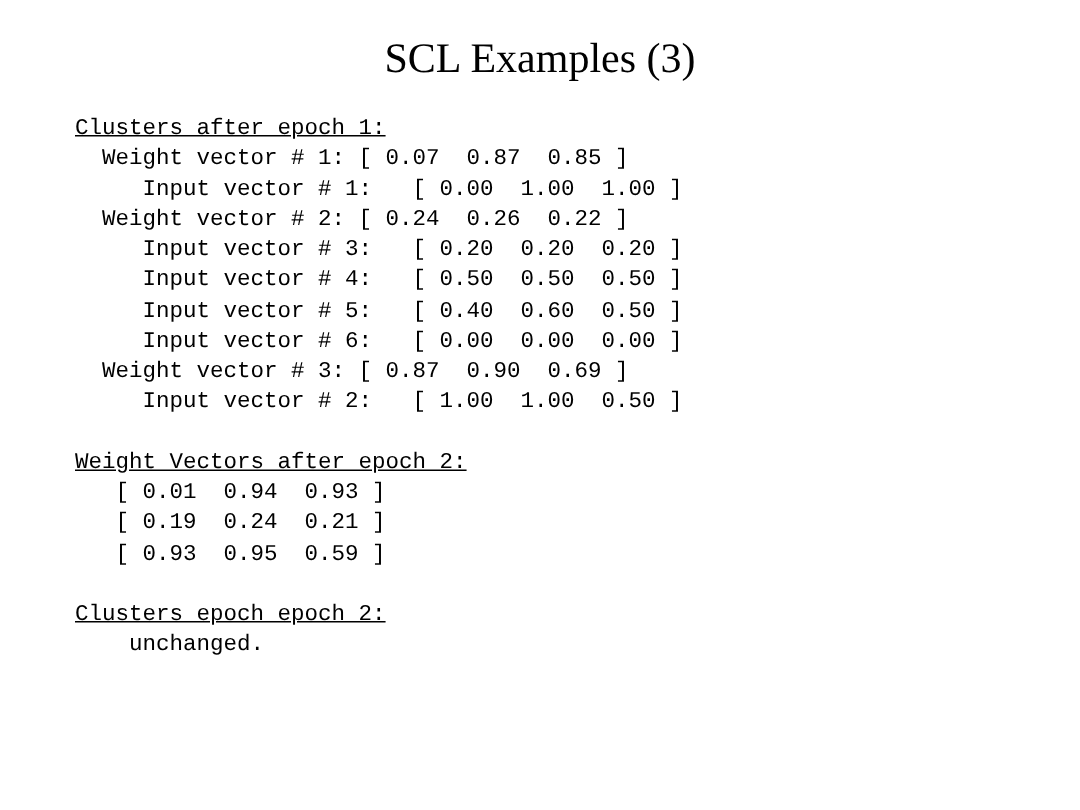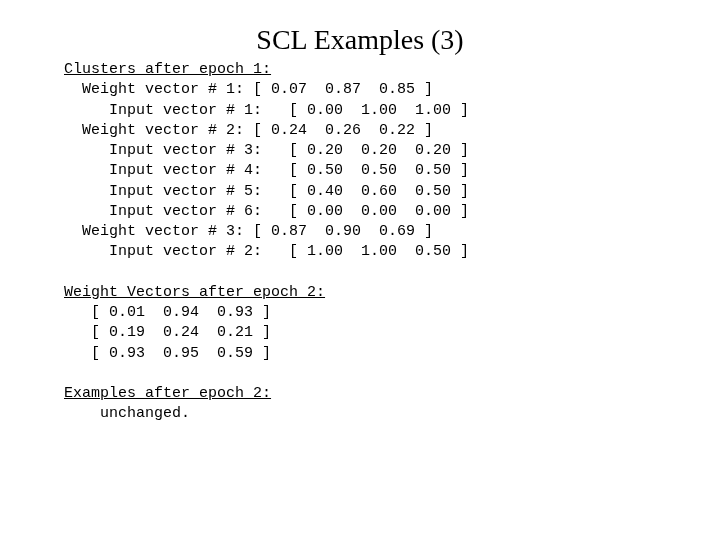--- a/index.html
+++ b/index.html
@@ -7,29 +7,29 @@
       padding: 0;
       width: 720px;
       height: 540px;
       background: white;
       font-family: "Times New Roman", Times, serif;
     }
     .title {
       text-align: center;
       font-size: 28px;
       margin-top: 24px;
-      margin-bottom: 4px;
+      margin-bottom: 20px;
       font-weight: normal;
     }
     .content {
       font-family: "Courier New", Courier, monospace;
       font-size: 15px;
       line-height: 1.35;
       white-space: pre;
-      margin-left: 64px;
+      margin-left: 50px;
     }
     .underline {
       text-decoration: underline;
     }
   </style>
 </head>
 <body>
 
 <div class="title">SCL Examples (3)</div>
 
@@ -42,14 +42,14 @@
      Input vector # 5:   [ 0.40  0.60  0.50 ]
      Input vector # 6:   [ 0.00  0.00  0.00 ]
   Weight vector # 3: [ 0.87  0.90  0.69 ]
      Input vector # 2:   [ 1.00  1.00  0.50 ]</span>
 
 <span class="underline">Weight Vectors after epoch 2:</span>
 <span id="section2-body">   [ 0.01  0.94  0.93 ]
    [ 0.19  0.24  0.21 ]
    [ 0.93  0.95  0.59 ]</span>
 
-<span class="underline">Examples after epoch 2:</span>
+<span class="underline">Clusters epoch epoch 2:</span>
 <span id="section3-body">    unchanged.</span></div>
 
 </body></html>

